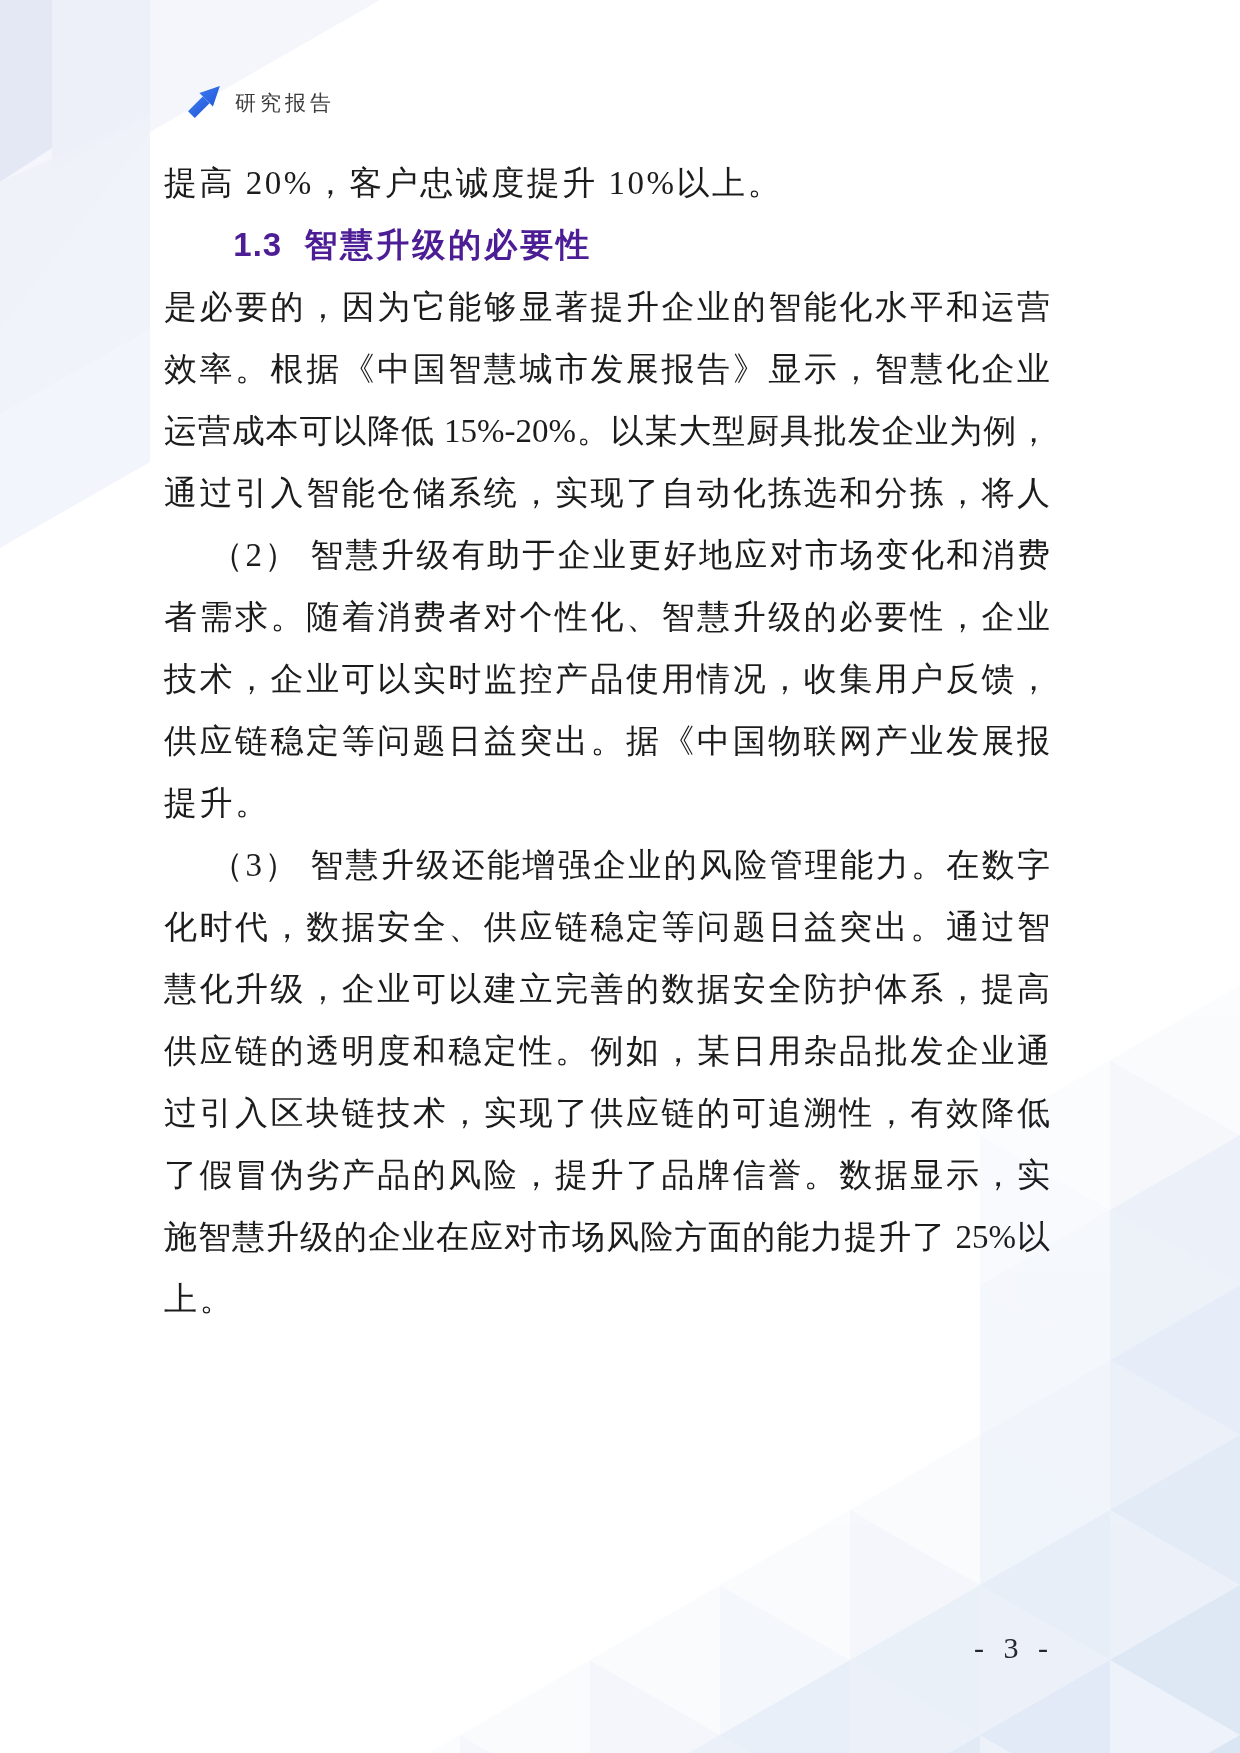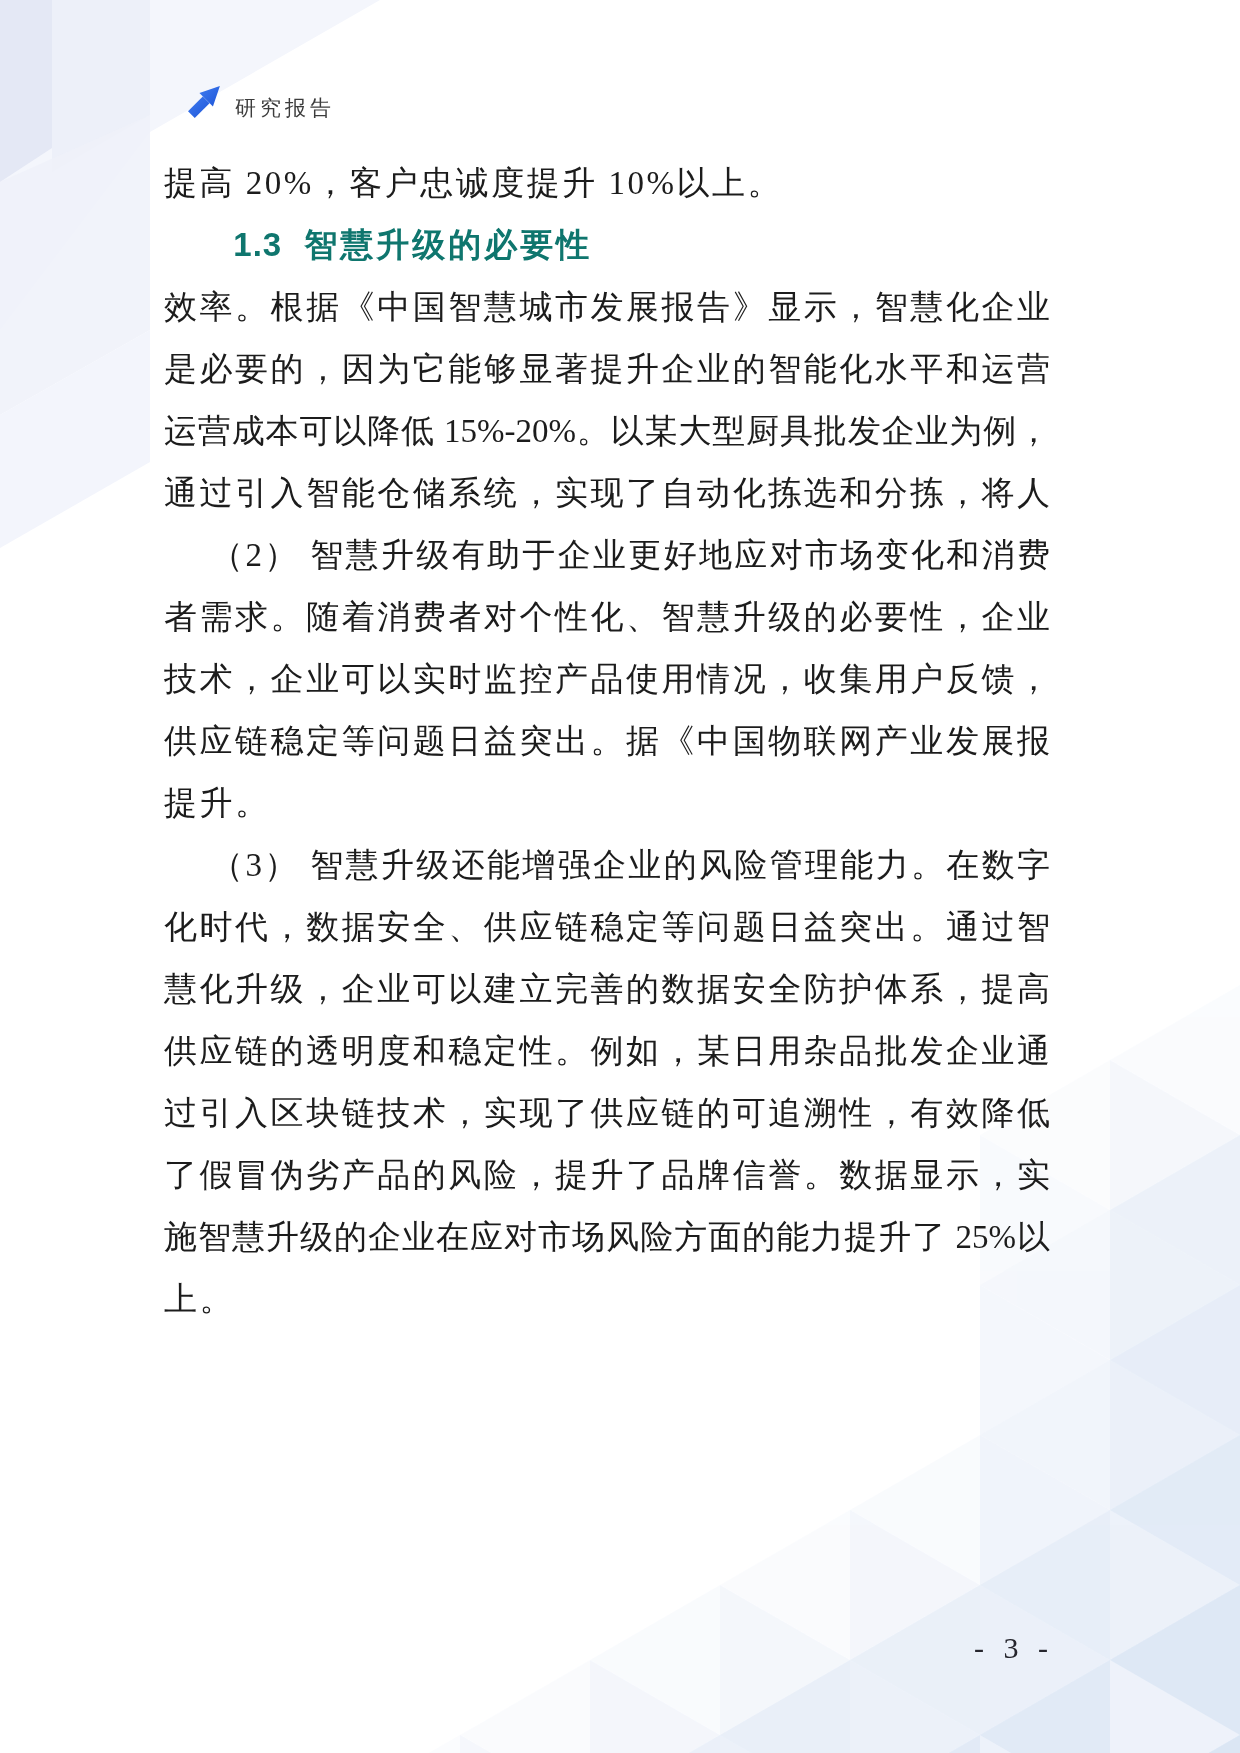--- a/index.html
+++ b/index.html
@@ -5,40 +5,40 @@
   html,body { margin:0; padding:0; background:#ffffff; }
   .page {
     position:relative; width:1240px; height:1753px;
     background:#ffffff; overflow:hidden;
     font-family:"Liberation Serif","DejaVu Serif",serif;
   }
   .bg { position:absolute; pointer-events:none; }
   .bg-topleft { left:0; top:0; }
   .bg-bottomright { left:0; top:0; }
 
-  .brand { position:absolute; left:184px; top:84px; display:flex; align-items:flex-end; }
+  .brand { position:absolute; left:184px; top:84px; display:flex; align-items:center; }
   .brand-icon { width:38px; height:38px; display:block; }
   .brand-label {
     margin-left:13px; font-size:21px; letter-spacing:4px; color:#3c3c3c;
     font-family:"Liberation Serif","DejaVu Serif",serif;
   }
 
   .content { position:absolute; left:164px; top:152px; width:886px; color:#1c1c1c; }
   .txtline {
     height:62px; line-height:62px; font-size:33px;
     text-align:justify; text-justify:inter-character;
     white-space:nowrap; overflow:visible;
   }
   .fill { text-align-last:justify; }
   .end  { text-align-last:left; letter-spacing:2.5px; }
   .ind  { text-indent:1.4em; }
 
   .heading {
     height:62px; line-height:62px; font-size:33px; font-weight:bold;
-    color:#0f766e; font-family:"Liberation Sans","DejaVu Sans",sans-serif;
+    color:#4c1d95; font-family:"Liberation Sans","DejaVu Sans",sans-serif;
     letter-spacing:3px; text-indent:2.1em;
   }
   .heading .hnum { letter-spacing:1px; margin-right:22px; }
 
   .page-number {
     position:absolute; top:1628px; right:186px; height:40px; line-height:40px;
     font-size:30px; color:#26262e; letter-spacing:6px;
     font-family:"Liberation Serif","DejaVu Serif",serif;
   }
 </style>
@@ -100,22 +100,22 @@
   </div>
 
   <div class="content">
 
     <div class="txtline end">提高 20%，客户忠诚度提升 10%以上。</div>
 
     <div class="heading">
       <span class="hnum">1.3</span><span>智慧升级的必要性</span>
     </div>
 
+    <div class="txtline fill">是必要的，因为它能够显著提升企业的智能化水平和运营</div>
     <div class="txtline fill">效率。根据《中国智慧城市发展报告》显示，智慧化企业</div>
-    <div class="txtline fill">是必要的，因为它能够显著提升企业的智能化水平和运营</div>
     <div class="txtline fill">运营成本可以降低 15%-20%。以某大型厨具批发企业为例，</div>
     <div class="txtline fill">通过引入智能仓储系统，实现了自动化拣选和分拣，将人</div>
 
     <div class="txtline fill ind">（2） 智慧升级有助于企业更好地应对市场变化和消费</div>
     <div class="txtline fill">者需求。随着消费者对个性化、智慧升级的必要性，企业</div>
     <div class="txtline fill">技术，企业可以实时监控产品使用情况，收集用户反馈，</div>
     <div class="txtline fill">供应链稳定等问题日益突出。据《中国物联网产业发展报</div>
     <div class="txtline end">提升。</div>
 
     <div class="txtline fill ind">（3） 智慧升级还能增强企业的风险管理能力。在数字</div>

